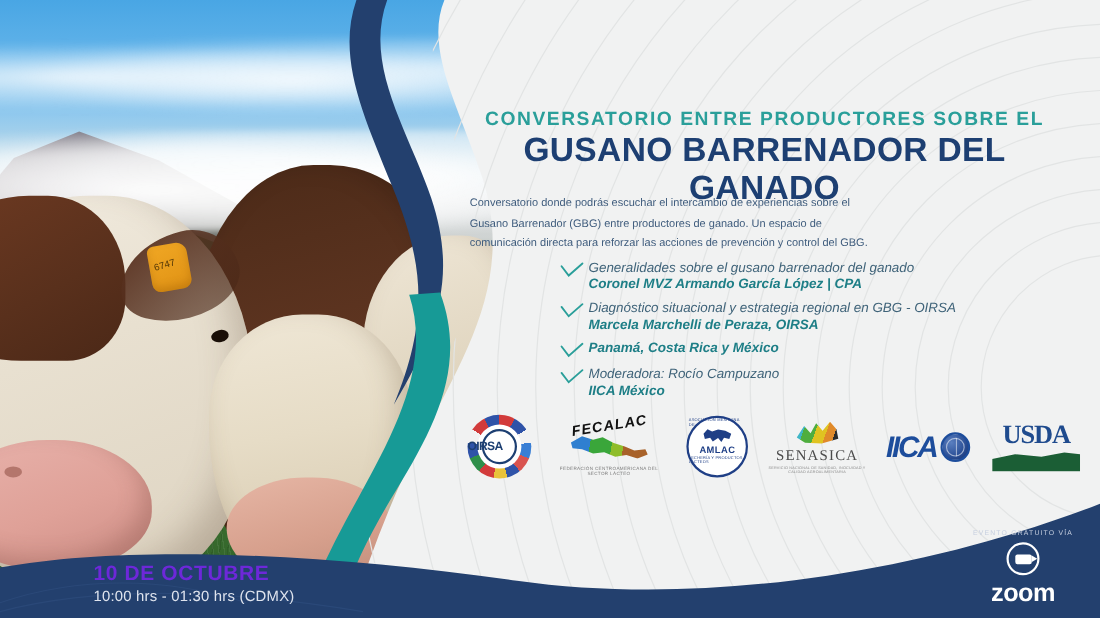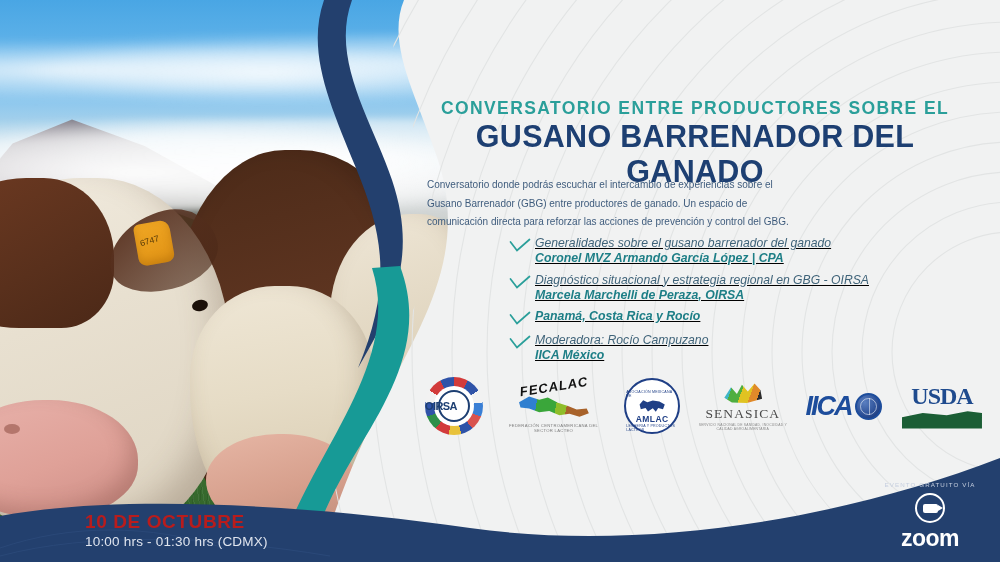--- a/index.html
+++ b/index.html
@@ -130,21 +130,21 @@
   .lead {
     position:absolute; left:22px; top:176px; width:552px;
     font-size:10px; line-height:18.5px; color:#3f5c7d; text-align:justify;
   }
   .lead .l3 { text-align:left; }
 
   .agenda { position:absolute; left:104px; top:236px; width:470px; }
   .item { display:flex; align-items:flex-start; margin-bottom:6.5px; }
   .chk { width:26px; flex:0 0 26px; padding-top:2px; }
   .chk svg { display:block; }
-  .itxt { flex:1;text-decoration:underline; }
+  .itxt { flex:1; }
   .ititle { font-size:12.2px; font-style:italic; color:#3f6379; line-height:15px; }
   .iname { font-size:12.3px; font-style:italic; font-weight:bold; color:#1d7e86; line-height:15px; }
 
   
   .logos { position:absolute; left:20px; top:375px; width:560px; height:62px;
            display:flex; align-items:center; justify-content:space-between; }
   .logo { position:relative; }
 
   .oirsa { width:58px; height:58px; border-radius:50%;
     background:conic-gradient(#d23b3b 0 8%,#2f53a8 8% 16%,#f2f2f2 16% 23%,#3a7fd5 23% 31%,#d9534f 31% 39%,#2f53a8 39% 46%,#e8c23b 46% 53%,#d23b3b 53% 61%,#2f8f4a 61% 69%,#2f53a8 69% 77%,#f2f2f2 77% 84%,#d23b3b 84% 92%,#2f53a8 92% 100%);
@@ -158,21 +158,21 @@
   .fecalac { width:108px; text-align:center; }
   .fec-word { font-size:13px; font-weight:bold; font-style:italic; color:#111;
     transform:rotate(-9deg); letter-spacing:1px; }
   .fec-map { width:72px; height:26px; margin:1px auto 0;
     background:linear-gradient(100deg,#2f7fd0 0 26%,#3aa63a 26% 52%,#8fbd2a 52% 66%,#a8622a 66% 100%);
     clip-path:polygon(2% 28%,16% 6%,30% 18%,42% 10%,56% 30%,70% 42%,82% 56%,96% 52%,99% 70%,86% 84%,72% 72%,58% 78%,44% 62%,30% 66%,16% 52%,4% 48%);
   }
   .fec-sub { font-size:4.2px; color:#7d7d7d; letter-spacing:.3px; margin-top:2px; }
 
   .amlac { width:56px; height:56px; border-radius:50%; border:2px solid #1f3f86;
-    background:#fff; display:flex; flex-direction:column; align-items:center; justify-content:flex-end; }
+    background:#fff; display:flex; flex-direction:column; align-items:center; justify-content:flex-start; }
   .amlac-ring { font-size:3.6px; color:#1f3f86; letter-spacing:.2px; }
   .amlac-cow { width:30px; height:16px; background:#1f3f86;
     clip-path:polygon(8% 40%,20% 14%,34% 26%,52% 16%,74% 22%,92% 40%,86% 70%,70% 62%,62% 86%,52% 64%,36% 84%,28% 62%,12% 70%); }
   .amlac-name { font-size:8.5px; font-weight:bold; color:#1f3f86; letter-spacing:.4px; }
 
   .senasica { width:92px; text-align:center; }
   .sen-mark { width:42px; height:24px; margin:0 auto;
     background:linear-gradient(110deg,#3fb6c7 0 24%,#4fae3f 24% 46%,#e0c321 46% 66%,#e08a2a 66% 82%,#2b2b2b 82% 100%);
     clip-path:polygon(6% 70%,22% 26%,36% 54%,48% 16%,62% 44%,78% 10%,92% 38%,96% 74%,60% 92%,24% 90%); }
   .sen-name { font-size:13.5px; font-weight:normal; color:#4a4a4a; letter-spacing:1.1px; margin-top:1px;
@@ -191,21 +191,21 @@
   .iica-globe { width:27px; height:27px; border-radius:50%;
     background:radial-gradient(circle at 34% 32%, #5a7fc0 0%, #2b4f96 58%, #16306b 100%);
     border:2px solid #1d4d9c; position:relative; }
   .iica-globe:before { content:""; position:absolute; inset:3px; border-radius:50%;
     border:1px solid rgba(255,255,255,.55); }
   .iica-globe:after { content:""; position:absolute; left:50%; top:3px; width:1px; bottom:3px;
     background:rgba(255,255,255,.5); }
 
   
   .datebox { position:absolute; left:85px; top:511px; }
-  .dateline { font-size:19px; font-weight:bold; color:#b91c1c; letter-spacing:.6px; }
+  .dateline { font-size:19px; font-weight:bold; color:#6d28d9; letter-spacing:.6px; }
   .timeline { font-size:13.5px; color:#dfe4ee; letter-spacing:.2px; margin-top:1px; }
 
   .zoombox { position:absolute; right:18px; bottom:10px; width:104px; text-align:center; }
   .zoom-kicker { font-size:6.2px; color:#c6cfdf; letter-spacing:1.1px; }
   .zoom-circle { width:30px; height:30px; border-radius:50%; border:2px solid #fff;
     margin:5px auto 0; display:flex; align-items:center; justify-content:center; }
   .zoom-cam { width:15px; height:9px; background:#fff; border-radius:2px; position:relative; }
   .zoom-cam:after { content:""; position:absolute; right:-5px; top:1px;
     border-top:3.5px solid transparent; border-bottom:3.5px solid transparent;
     border-left:5px solid #fff; }
@@ -331,21 +331,21 @@
         </div>
       </div>
 
       <div class="item">
         <div class="chk">
           <svg width="22" height="15" viewBox="0 0 22 15">
               <path d="M1.5 4 L8 12.5 L20.5 1.5" fill="none" stroke="#2a9f9a" stroke-width="1.7" stroke-linecap="round"></path>
             </svg>
         </div>
         <div class="itxt">
-          <div class="iname">Panamá, Costa Rica y Rocío</div>
+          <div class="iname">Panamá, Costa Rica y México</div>
         </div>
       </div>
 
       <div class="item">
         <div class="chk">
           <svg width="22" height="15" viewBox="0 0 22 15">
               <path d="M1.5 4 L8 12.5 L20.5 1.5" fill="none" stroke="#2a9f9a" stroke-width="1.7" stroke-linecap="round"></path>
             </svg>
         </div>
         <div class="itxt">

